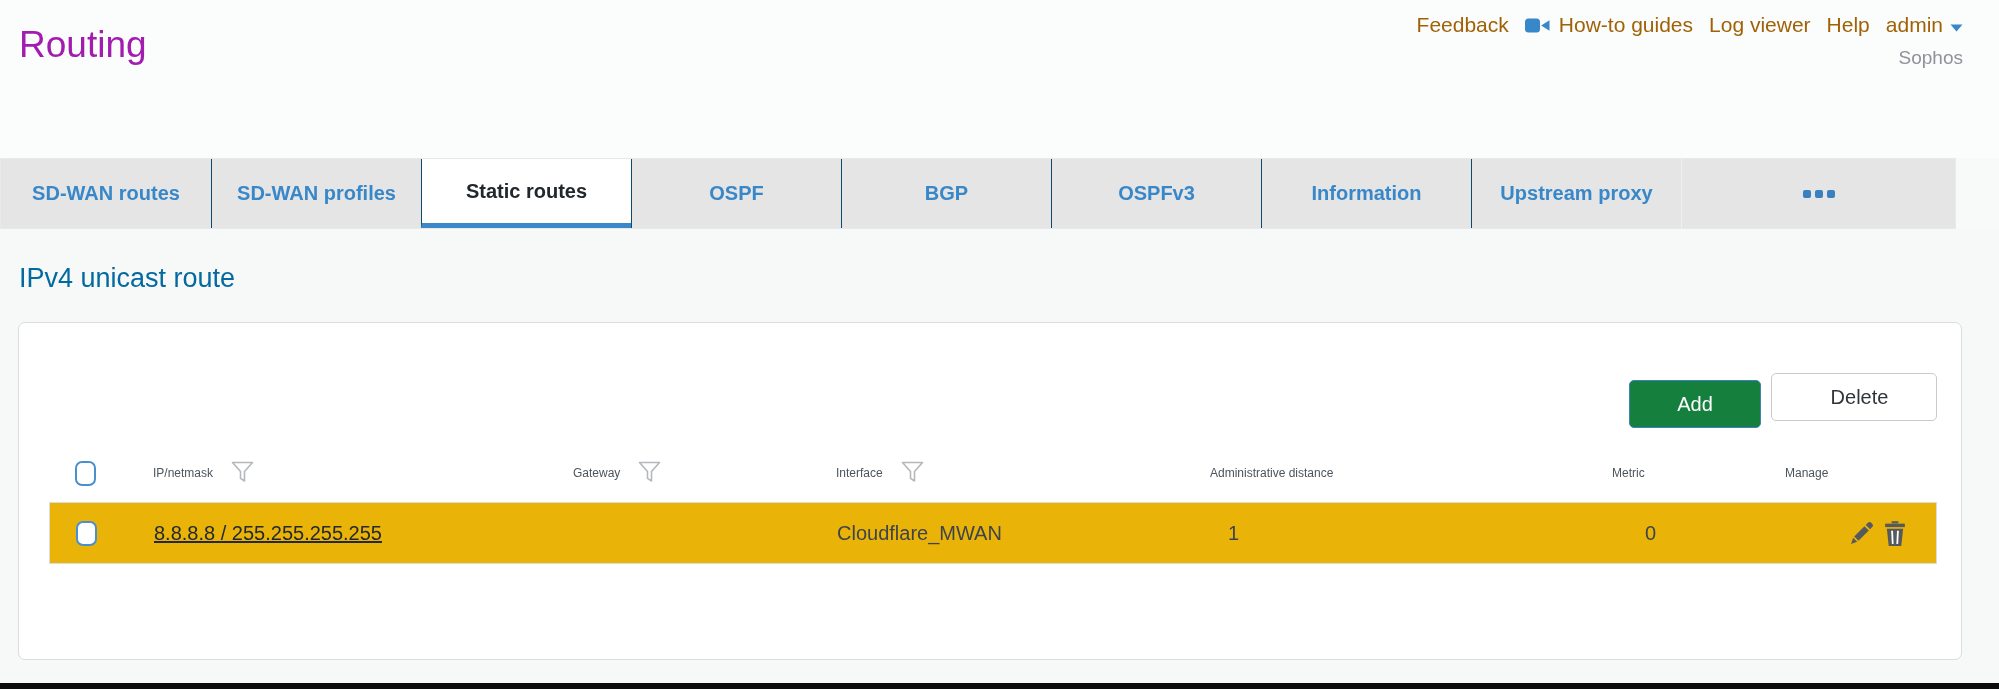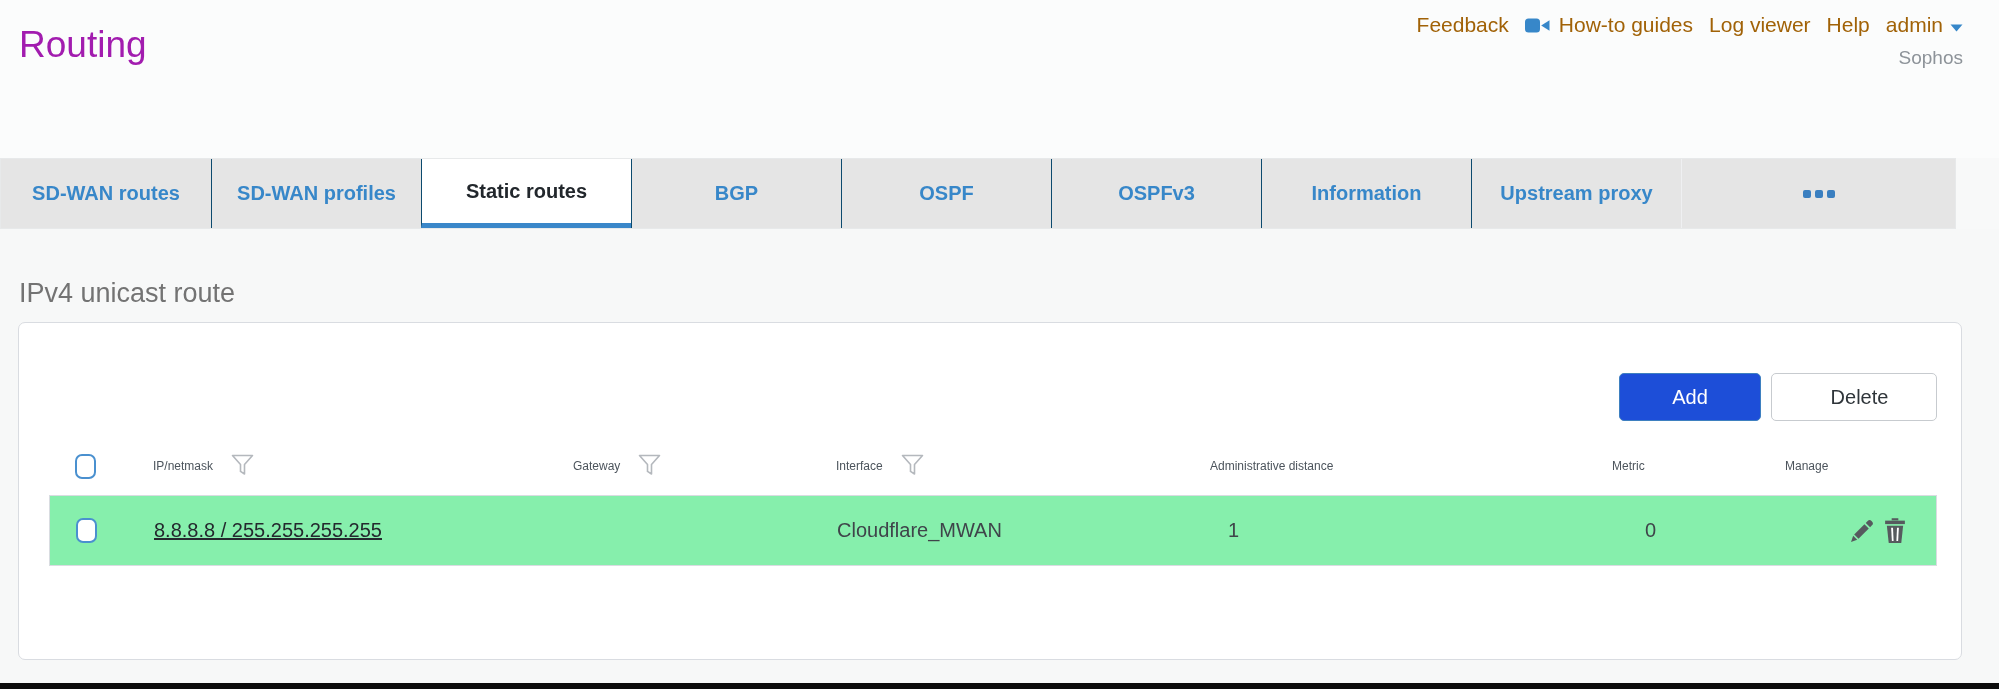--- a/index.html
+++ b/index.html
@@ -59,57 +59,57 @@
   }
   .tab-more i {
     width:8px; height:8px; border-radius:2px; background:#3a7fc0; display:block;
   }
   
   .content {
     position:absolute; top:229px; left:0; width:1999px; height:455px;
     background:#f7f8f8;
   }
   .section-title {
-    position:absolute; top:49px; left:19px;
-    font-size:27px; font-weight:400; color:#737373;
+    position:absolute; top:34px; left:19px;
+    font-size:27px; font-weight:400; color:#0369a1;
   }
   .card {
     position:absolute; top:93px; left:18px;
     width:1944px; height:338px;
     background:#ffffff;
     border:1px solid #d9dce1; border-radius:7px;
     padding:50px 24px 0 30px;
   }
   .toolbar { display:flex; justify-content:flex-end; gap:10px; }
   .btn {
     height:48px; border-radius:5px; font-size:20px;
     font-family:"Liberation Sans", sans-serif;
     display:flex; align-items:center; justify-content:center; cursor:pointer;
   }
-  .btn-add { width:142px; background:#1d4ed8; border:1px solid #3e80c0; color:#ffffff; }
+  .btn-add { width:132px; background:#15803d; border:1px solid #3e80c0; color:#ffffff;margin-top:7px; }
   .btn-delete { width:166px; background:#ffffff; border:1px solid #c7cbcf; color:#2f353a;padding-left:11px; }
   
   .thead, .trow {
     display:grid;
     grid-template-columns:104px 420px 263px 374px 402px 173px 1fr;
     align-items:center;
   }
   .thead { margin-top:16px; height:58px; font-size:12px; color:#4c545c; }
   .col-h { display:flex; align-items:center; gap:18px; }
   .cb-cell { padding-left:26px; }
   .checkbox {
     width:21px; height:25px;
     border:2px solid #4a90cf; border-radius:7px;
     background:#fff; cursor:pointer;
   }
   .filter-icon { display:block; cursor:pointer; }
   .trow {
-    height:71px;
+    height:62px;
     border:1px solid #d9dce1;
-    background:#86efac;
+    background:#eab308;
     font-size:20px; color:#3f444a;
   }
   .route-link {
     color:#24292e; text-decoration:underline; cursor:pointer;
     width:max-content;
   }
   .cell-ad { padding-left:17px; }
   .cell-metric { padding-left:32px; }
   .manage-cell { display:flex; align-items:center; justify-content:center; gap:8px; padding-left:34px; }
   .icon-btn { cursor:pointer; display:flex; align-items:center; }
@@ -152,22 +152,22 @@
       </span>
     </span>
   </div>
   <div class="brand">Sophos</div>
 </div>
 
 <div class="tabbar">
   <div class="tab">SD-WAN routes</div>
   <div class="tab">SD-WAN profiles</div>
   <div class="tab active">Static routes</div>
+  <div class="tab">OSPF</div>
   <div class="tab">BGP</div>
-  <div class="tab">OSPF</div>
   <div class="tab">OSPFv3</div>
   <div class="tab">Information</div>
   <div class="tab">Upstream proxy</div>
   <div class="tab-more">
     <i></i>
       <i></i>
       <i></i>
   </div>
 </div>
 

